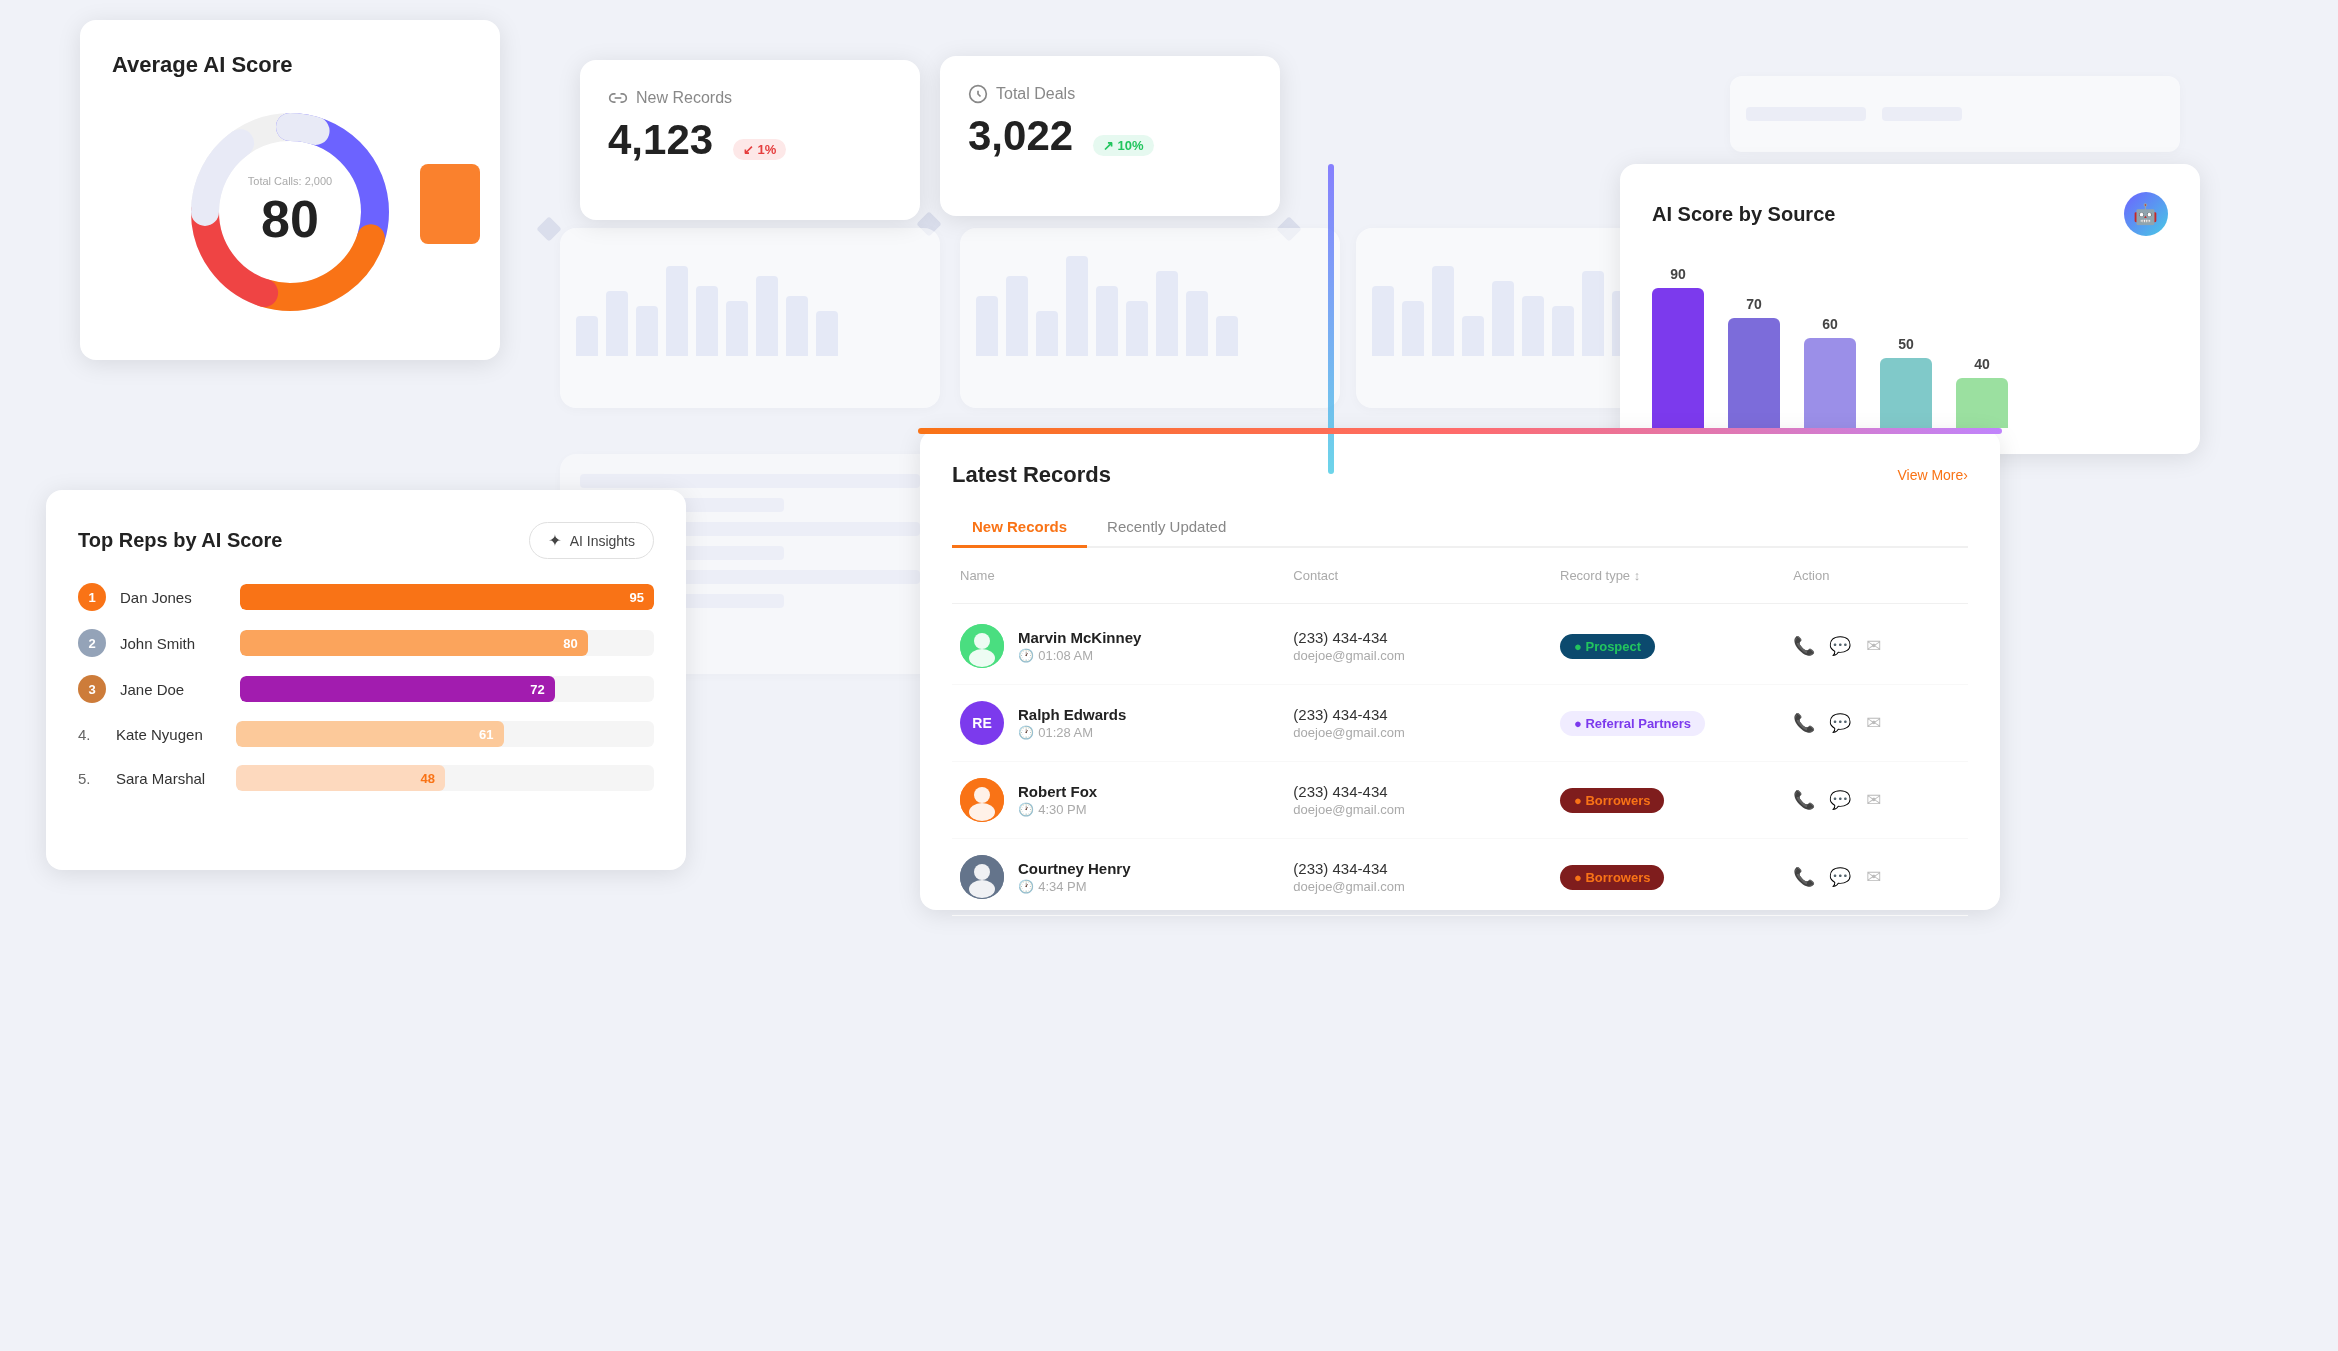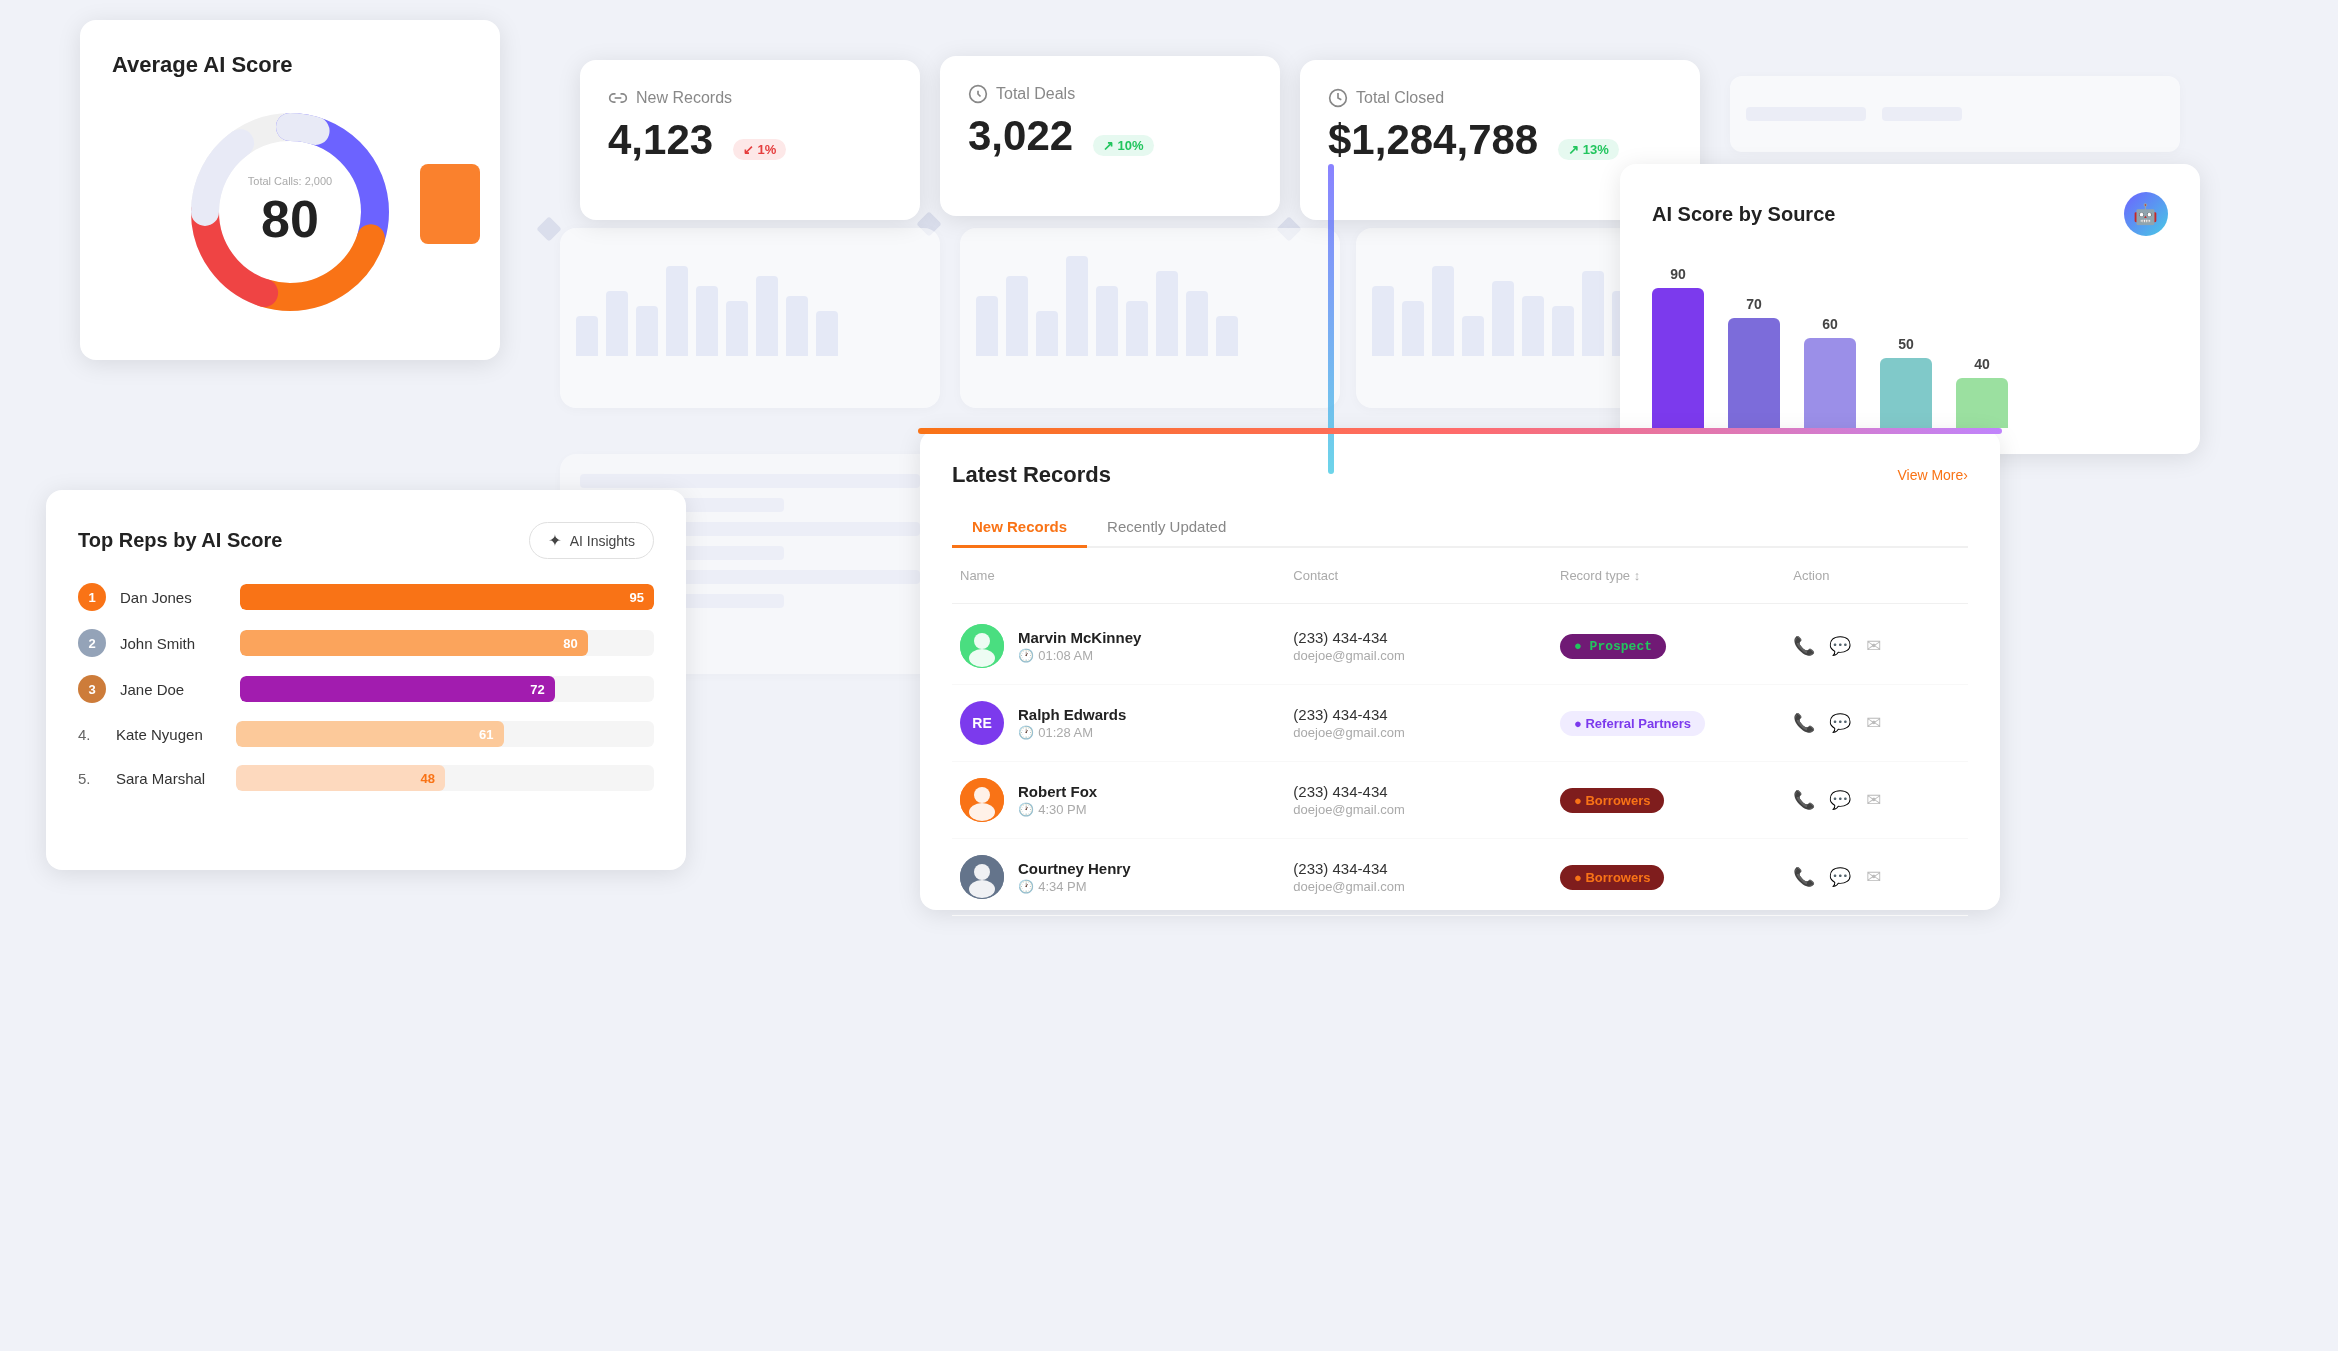--- a/index.html
+++ b/index.html
@@ -173,21 +173,21 @@
     .rec-time { font-size: 13px; color: #aaa; display: flex; align-items: center; gap: 4px; margin-top: 2px; }
 
     .contact-col { display: flex; flex-direction: column; gap: 2px; }
     .contact-phone { font-size: 15px; color: #333; font-weight: 500; }
     .contact-email { font-size: 13px; color: #aaa; }
 
     .record-type-badge {
       display: inline-flex; align-items: center; gap: 6px;
       border-radius: 20px; padding: 5px 14px; font-size: 13px; font-weight: 600;
     }
-    .badge-prospect { background: #701a75; color: #22c55e; font-family: Liberation Mono, monospace; }
+    .badge-prospect { background: #0c4a6e; color: #22c55e; }
     .badge-referral { background: #f0ecff; color: #7c3aed; }
     .badge-borrowers { background: #7f1d1d; color: #f97316; }
 
     .action-icons { display: flex; align-items: center; gap: 14px; }
     .action-icon { font-size: 18px; color: #bbb; cursor: pointer; }
 
     
     #ghost-top-right {
       left: 1710px; top: 80px; width: 480px; height: 80px; border-radius: 12px; z-index: 7;
     }
@@ -326,35 +326,20 @@
           </svg>
         <span>Total Deals</span>
       </span>
     </div>
     <div style="margin-top:8px;display:flex;align-items:baseline;gap:8px;">
       <span class="stat-value">3,022</span>
       <span class="stat-badge badge-green">↗ 10%</span>
     </div>
   </div>
 
-  <div class="card" id="stat-total-closed">
-    <div class="stat-label">
-      <span style="display:flex;align-items:center;gap:8px;color:#888;font-size:16px;">
-        <svg width="20" height="20" viewBox="0 0 24 24" fill="none" stroke="#888" stroke-width="2">
-            <circle cx="12" cy="12" r="10"></circle>
-            <path d="M12 6v6l4 2"></path>
-          </svg>
-        <span>Total Closed</span>
-      </span>
-    </div>
-    <div style="margin-top:8px;display:flex;align-items:baseline;gap:8px;">
-      <span class="stat-value">$1,284,788</span>
-      <span class="stat-badge badge-green">↗ 13%</span>
-    </div>
-  </div>
 
   <div class="card" id="ai-score-source" style="position:absolute;">
     <div style="display:flex;align-items:center;justify-content:space-between;">
       <span class="card-title">AI Score by Source</span>
       <div class="source-avatar" style="position:static;width:44px;height:44px;border-radius:50%;background:linear-gradient(135deg,#6c63ff,#48cae4);display:flex;align-items:center;justify-content:center;font-size:20px;">🤖</div>
     </div>
     <div class="chart-area">
 
       <div class="bar-col">
         <span class="bar-label">90</span>

